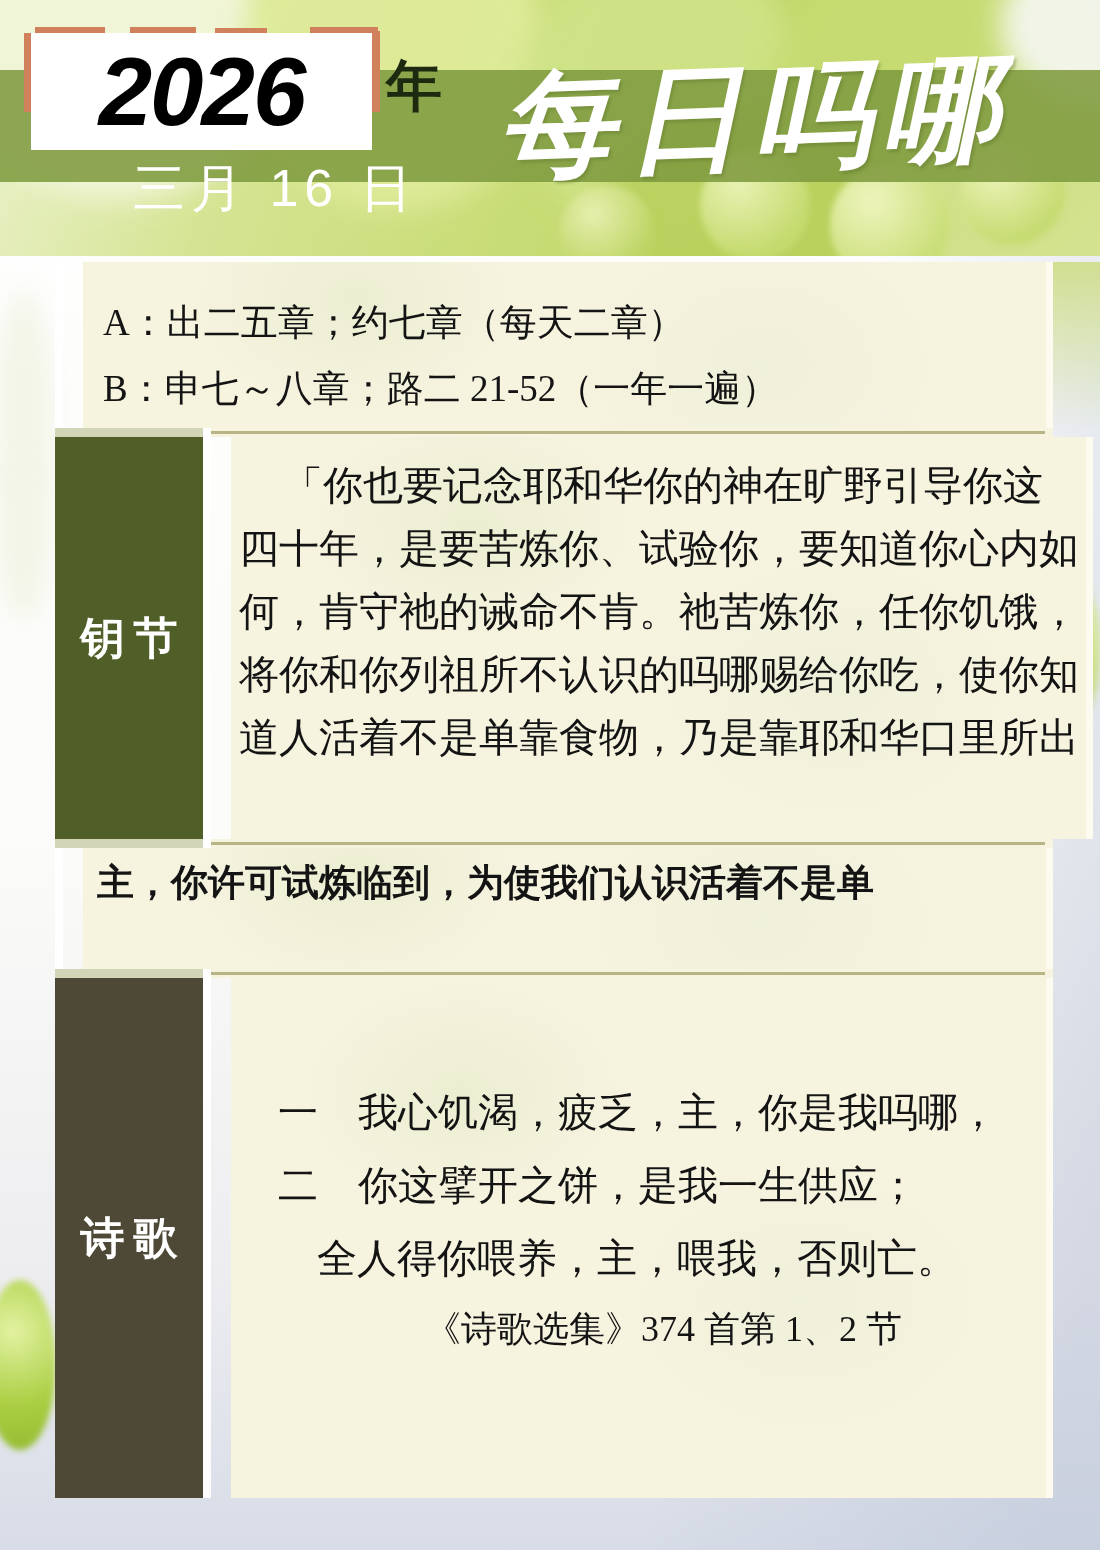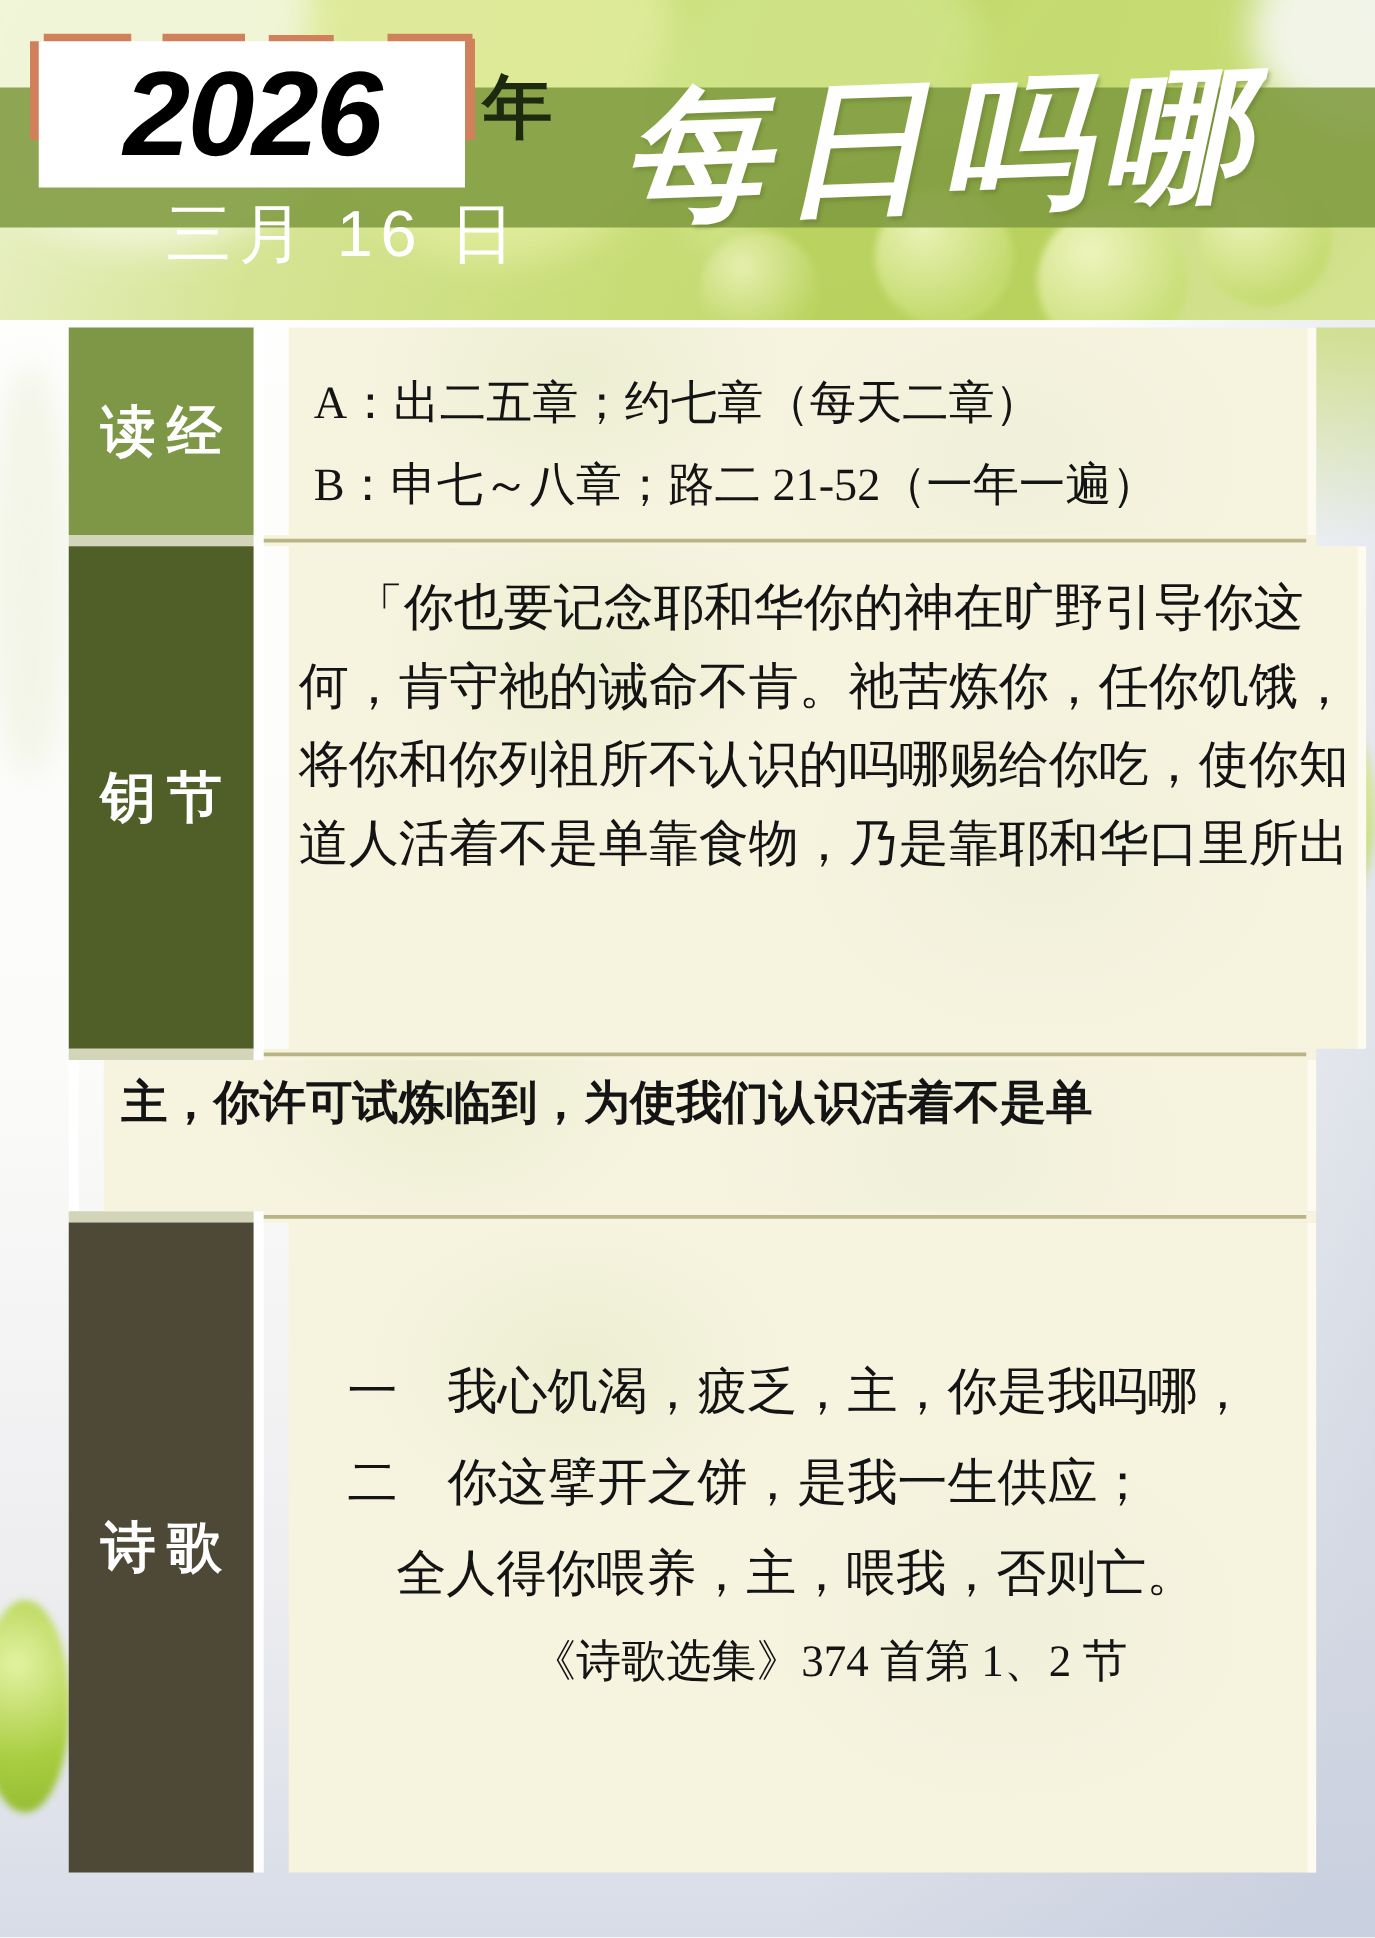--- a/index.html
+++ b/index.html
@@ -162,41 +162,41 @@
   </div>
 
   <div class="right-grape-fade"></div>
   <div class="right-grape-blob"></div>
   <div class="left-faint"></div>
   <div class="left-grape-blob"></div>
 
   <div class="sheet">
 
     <div class="row r1">
-      <div class="label-cell lab-reading">读经</div>
       <div class="gap-col"></div>
       <div class="content-cell reading-content">
         <div class="line">A：出二五章；约七章（每天二章）</div>
         <div class="line">B：申七～八章；路二 21-52（一年一遍）</div>
       </div>
     </div>
 
     <div class="hdiv">
       <div class="d-label"></div>
         <div class="d-gap"></div>
         <div class="d-content">
           <i></i>
         </div>
     </div>
 
     <div class="row r2">
       <div class="label-cell lab-keyverse">钥节</div>
       <div class="gap-col"></div>
       <div class="content-cell keyverse-content">
         <div class="line indent">「你也要记念耶和华你的神在旷野引导你这</div>
+        <div class="line">四十年，是要苦炼你、试验你，要知道你心内如</div>
         <div class="line">何，肯守祂的诫命不肯。祂苦炼你，任你饥饿，</div>
         <div class="line">将你和你列祖所不认识的吗哪赐给你吃，使你知</div>
         <div class="line">道人活着不是单靠食物，乃是靠耶和华口里所出</div>
       </div>
     </div>
 
     <div class="hdiv">
       <div class="d-label"></div>
         <div class="d-gap"></div>
         <div class="d-content">

